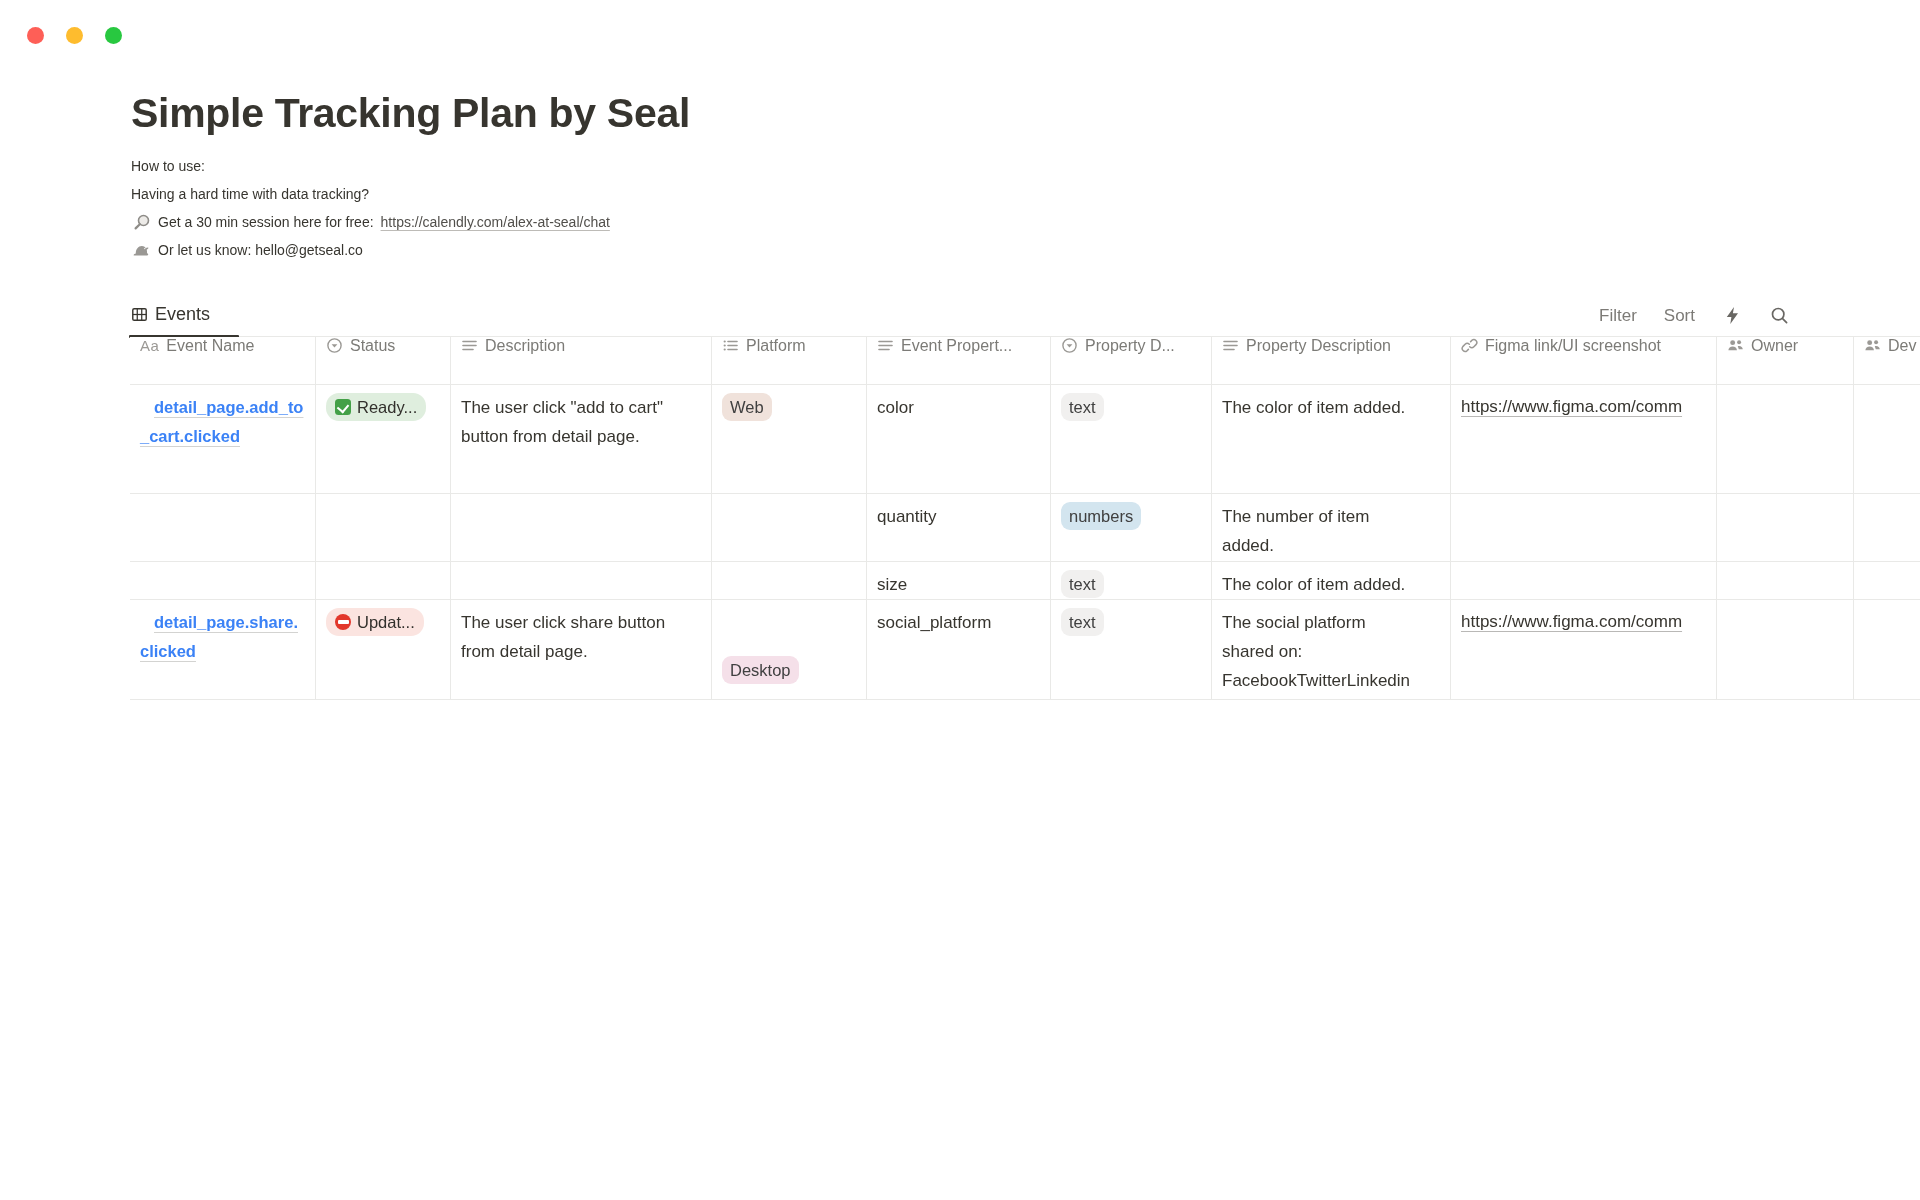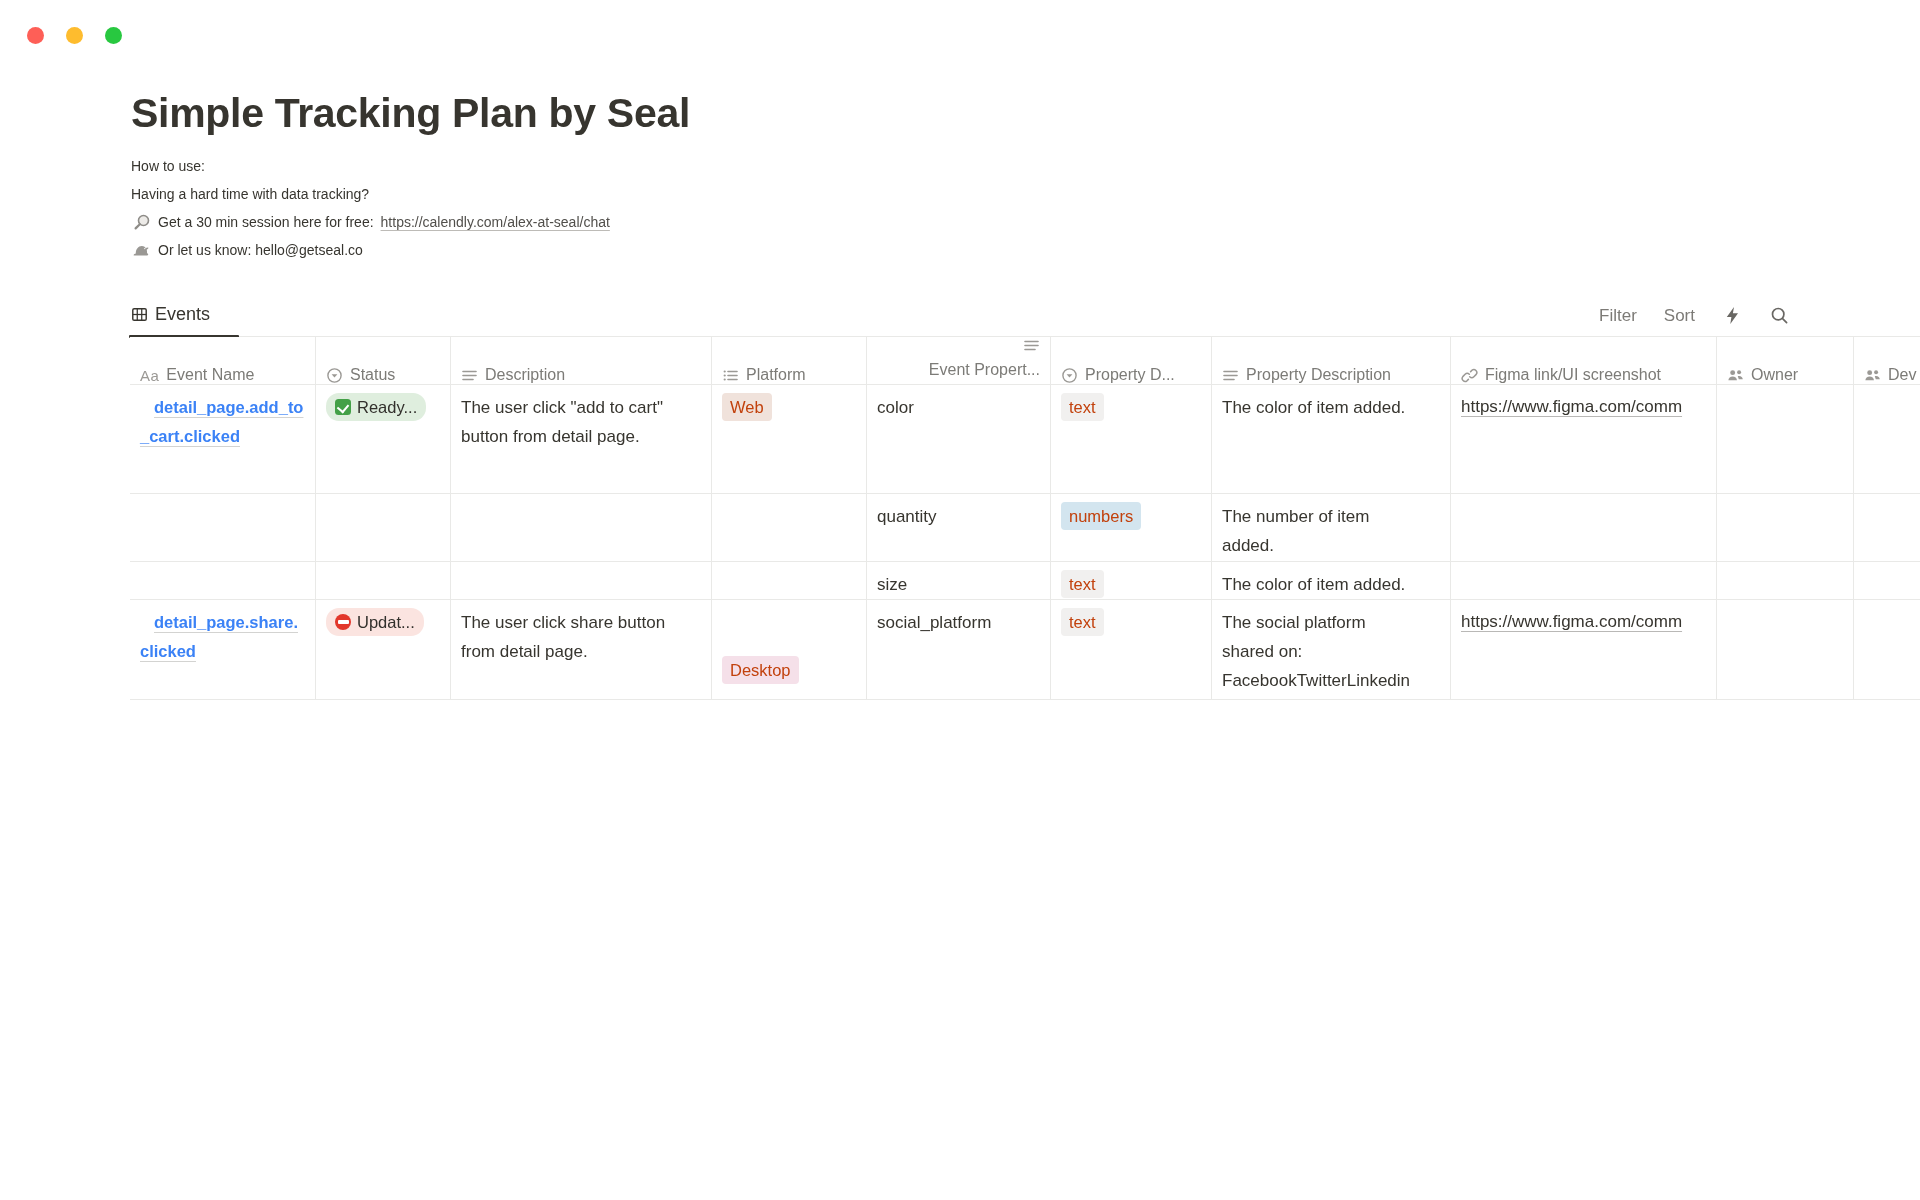--- a/index.html
+++ b/index.html
@@ -33,23 +33,23 @@
 
   
   .events-table { position:absolute; left:130px; top:337px; width:1790px; overflow:hidden; }
   .tr { display:flex; border-bottom:1px solid #E9E9E7; background:#fff; }
   .tr.header { height:48px; }
   .tr.r1 { height:109px; }
   .tr.r2 { height:68px; }
   .tr.r3 { height:38px; }
   .tr.r4 { height:100px; }
   .td, .th { flex:none; border-right:1px solid #E9E9E7; padding:8px 10px; overflow:hidden; }
-  .th { display:flex; align-items:flex-end; gap:7px; padding:0 10px; color:#7C7B77; font-size:16px; white-space:nowrap; cursor:pointer; }
+  .th { display:flex; align-items:flex-start; gap:7px; padding:0 10px; color:#7C7B77; font-size:16px; white-space:nowrap; cursor:pointer; }
   .c1 { width:186px; } .c2 { width:135px; } .c3 { width:261px; } .c4 { width:155px; }
-  .c5 { width:184px;flex-direction:column; } .c6 { width:161px; } .c7 { width:239px; } .c8 { width:266px; }
+  .c5 { width:184px; } .c6 { width:161px; } .c7 { width:239px; } .c8 { width:266px; }
   .c9 { width:137px; } .c10 { width:160px; border-right:none; }
   .th .aa { font-size:15px; color:#9B9995; letter-spacing:0.5px; }
   .hicon { display:inline-flex; width:17px; height:17px; align-items:center; justify-content:center; flex:none; }
 
   .cell-text { font-size:17px; line-height:29px; color:#37352F; white-space:pre-line; }
   .event-link { font-size:16.5px; line-height:29px; font-weight:600; color:#3b82f6; word-break:break-all;
                 text-decoration:underline; text-decoration-color:rgba(55,53,47,0.22); text-underline-offset:3.5px; cursor:pointer;margin-left:14px; }
   .url-link { font-size:17px; line-height:27px; color:#37352F; white-space:nowrap;
               text-decoration:underline; text-decoration-color:rgba(55,53,47,0.35); text-underline-offset:3.5px; cursor:pointer; }
 
@@ -58,21 +58,21 @@
           border-radius:13px; font-size:16.5px; color:#32302C; max-width:114px; }
   .pill .plabel { overflow:hidden; white-space:nowrap; }
   .pill-green { background:#DFEEDE; }
   .pill-red { background:#FBE4E0; }
   .emoji-check { width:16px; height:16px; flex:none; background:#43A047; border-radius:3.5px; position:relative; }
   .emoji-check::after { content:""; position:absolute; left:4px; top:2.5px; width:6px; height:8px;
           border:solid #fff; border-width:0 2.2px 2.2px 0; transform:rotate(40deg); }
   .emoji-noentry { width:16px; height:16px; flex:none; background:#E2372B; border-radius:50%; position:relative; }
   .emoji-noentry::after { content:""; position:absolute; left:2.5px; top:6.4px; width:11px; height:3.2px; background:#fff; border-radius:1px; }
 
-  .tag { display:inline-block; padding:2px 8px; border-radius:4px; font-size:16.5px; line-height:24px; color:#c2410c; }
+  .tag { display:inline-block; padding:2px 8px; border-radius:9px; font-size:16.5px; line-height:24px; color:#404040; }
   .tag-web { background:#F0E2DB; }
   .tag-desktop { background:#F5E0E9;margin-top:48px; }
   .tag-numbers { background:#D3E5EF; }
   .tag-text { background:#F1F0EF; }
 
   svg { display:block; }
 </style>
 </head>
 <body>
 

